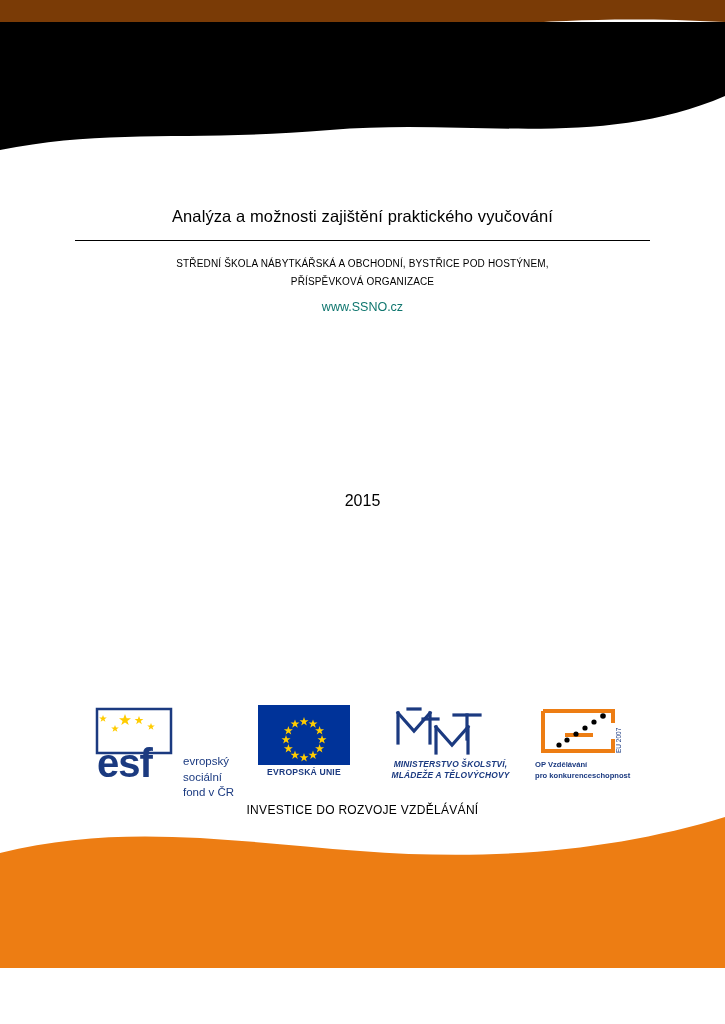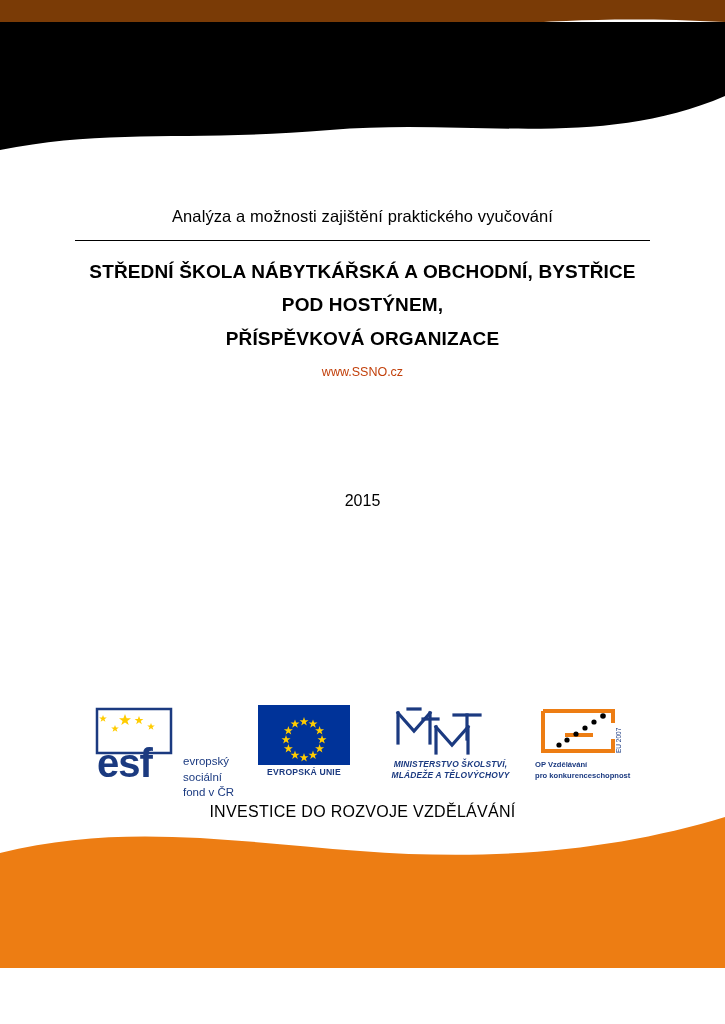--- a/index.html
+++ b/index.html
@@ -55,30 +55,30 @@
     letter-spacing: 0.1px;
   }
   .title-rule {
     margin-top: 12px;
     border-top: 1px solid #000000;
     width: 100%;
     height: 0;
   }
   .school-name {
     margin-top: 14px;
-    font-size: 19px;
-    font-weight: bold;
+    font-size: 10px;
+    font-weight: normal;
     color: #000000;
     line-height: 1.75;
     letter-spacing: 0.15px;
   }
   .web {
     margin-top: 10px;
     font-size: 12.5px;
-    color: #c2410c;
+    color: #0f766e;
   }
   .year {
     position: absolute;
     top: 492px;
     left: 0;
     width: 725px;
     text-align: center;
     font-size: 16px;
     color: #000000;
   }
@@ -170,21 +170,21 @@
     color: #1b3a80;
     line-height: 1.4;
   }
 
   .slogan {
     position: absolute;
     top: 803px;
     left: 0;
     width: 725px;
     text-align: center;
-    font-size: 16px;
+    font-size: 12px;
     color: #000000;
     letter-spacing: 0.3px;
   }
 </style>
 </head>
 <body>
 
 <div class="page">
 
   <div class="top-band">

